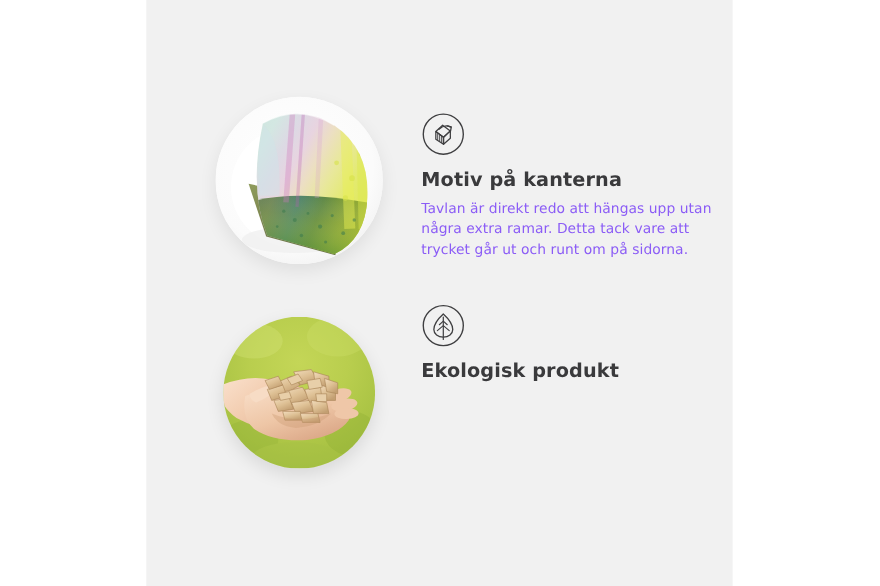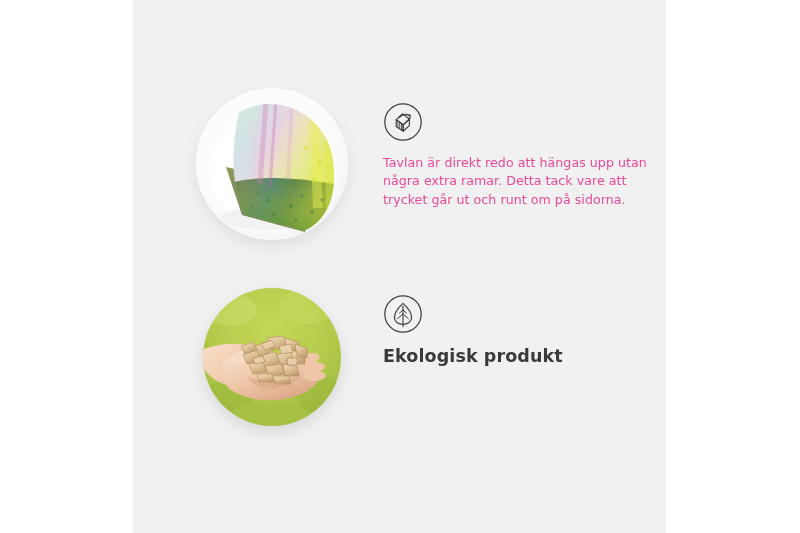--- a/index.html
+++ b/index.html
@@ -84,25 +84,25 @@
     font-size: 17.5px;
     font-weight: 600;
     line-height: 1.15;
     color: #3a3a3c;
     letter-spacing: 0.1px;
   }
   .feature-body {
     margin: 0;
     font-size: 12.6px;
     line-height: 1.45;
-    color: #ec4899;
+    color: #8b5cf6;
     letter-spacing: 0.05px;
   }
   #feature-edges .text-col { top: 22px; }
-  #feature-eco   .text-col { top: 26px; }
+  #feature-eco   .text-col { top: 8px; }
 </style>
 </head>
 <body>
 
 <div id="page">
 
   <div class="side-pad left"></div>
   <div class="side-pad right"></div>
 
   <div id="content-area"></div>
@@ -204,20 +204,21 @@
           <path d="M13.2 17.6 L19.4 11.8 L26.4 17.0 L20.2 22.8 Z" fill="none" stroke="#3f3f41" stroke-width="1.15" stroke-linejoin="round"></path>
           <path d="M13.2 17.6 L13.2 24.6 L20.2 29.2 L20.2 22.8 Z" fill="none" stroke="#3f3f41" stroke-width="1.15" stroke-linejoin="round"></path>
           <path d="M20.2 22.8 L20.2 29.2 L26.4 23.6 L26.4 17.0 Z" fill="none" stroke="#3f3f41" stroke-width="1.15" stroke-linejoin="round"></path>
 
           <path d="M14.9 19.2 L14.9 25.7 M16.7 20.4 L16.7 26.9 M18.5 21.6 L18.5 28.1" stroke="#3f3f41" stroke-width="0.85" fill="none"></path>
 
           <path d="M16.0 15.5 Q21.4 10.6 26.6 13.6" fill="none" stroke="#3f3f41" stroke-width="1.2" stroke-linecap="round"></path>
           <path d="M23.6 12.5 L27.3 13.3 L26.6 17.0" fill="none" stroke="#3f3f41" stroke-width="1.2" stroke-linecap="round" stroke-linejoin="round"></path>
         </svg>
       </div>
+      <h2 class="feature-title">Motiv på kanterna</h2>
       <p class="feature-body">Tavlan är direkt redo att hängas upp utan några extra ramar. Detta tack vare att trycket går ut och runt om på sidorna.</p>
     </div>
   </div>
 
   <div class="feature" id="feature-eco">
 
     <div class="thumb" id="thumb-eco">
       <svg viewBox="0 0 138 138" preserveAspectRatio="xMidYMid slice">
         <defs>
           <radialGradient id="grassBg" cx="50%" cy="30%" r="85%">

